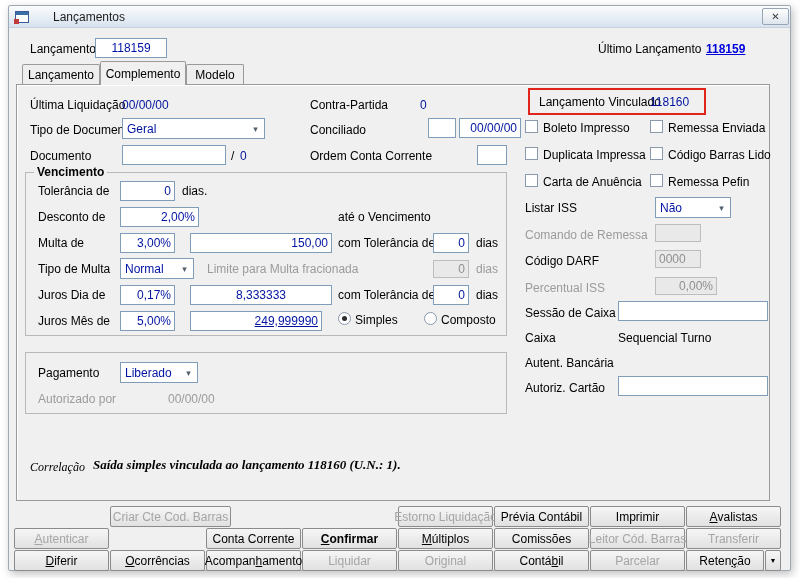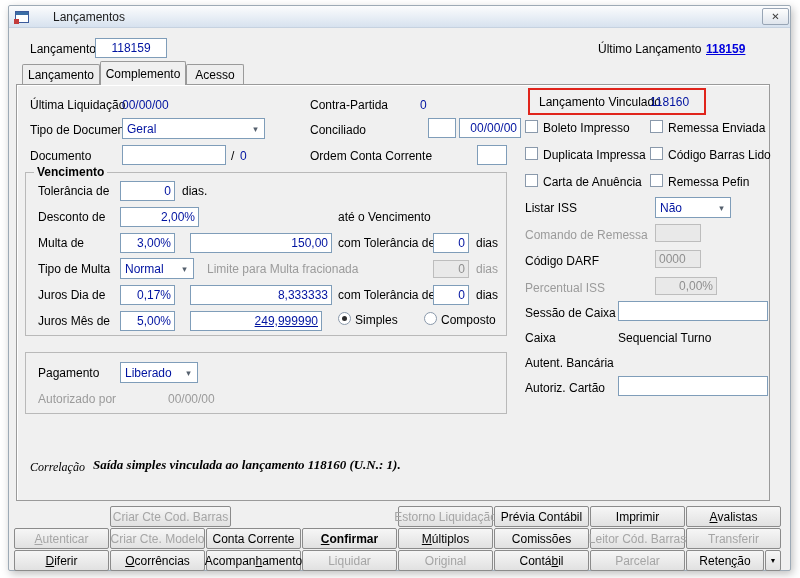--- a/index.html
+++ b/index.html
@@ -52,21 +52,21 @@
     <span>✕</span>
   </div>
 
   <div class="lbl" style="left:30px;top:42px">Lançamento</div>
   <input class="txt ctr" style="left: 95px; top: 38px; width: 72px;" value="118159">
   <div class="lbl" style="left:598px;top:42px">Último Lançamento</div>
   <div class="link" style="left:706px;top:42px">118159</div>
 
   <div class="tab" style="left:22px;width:78px">Lançamento</div>
   <div class="tab active" style="left:100px;width:86px">Complemento</div>
-  <div class="tab" style="left:186px;width:58px">Acesso</div>
+  <div class="tab" style="left:186px;width:58px">Modelo</div>
 
   <div class="panel"></div>
 
   <div class="lbl" style="left:30px;top:98px">Última Liquidação</div>
   <div class="lbl val" style="left:122px;top:98px">00/00/00</div>
   <div class="lbl" style="left:310px;top:98px">Contra-Partida</div>
   <div class="lbl val" style="left:420px;top:98px">0</div>
   <div class="redbox" style="left:528px;top:88px;width:178px;height:27px"></div>
   <div class="lbl" style="left:539px;top:95px">Lançamento Vinculado</div>
   <div class="lbl val" style="left:650px;top:95px">118160</div>
@@ -141,21 +141,21 @@
   <div class="combo" style="left:120px;top:258px;width:74px">
     <span class="cval">Normal</span>
     <span class="carr">▾</span>
   </div>
   <div class="lbl gray" style="left:207px;top:262px">Limite para Multa fracionada</div>
   <input class="txt ro num" style="left: 433px; top: 260px; width: 36px;" value="0">
   <div class="lbl gray" style="left:476px;top:262px">dias</div>
 
   <div class="lbl" style="left:38px;top:288px">Juros Dia de</div>
   <input class="txt num" style="left: 120px; top: 285px; width: 55px;" value="0,17%">
-  <input class="txt num" style="left: 190px; top: 285px; width: 142px;" value="8,333333">
+  <input class="txt num" style="left: 190px; top: 285px; width: 142px; text-align: center;" value="8,333333">
   <div class="lbl" style="left:338px;top:288px">com Tolerância de</div>
   <input class="txt num" style="left: 433px; top: 285px; width: 36px;" value="0">
   <div class="lbl" style="left:476px;top:288px">dias</div>
 
   <div class="lbl" style="left:38px;top:314px">Juros Mês de</div>
   <input class="txt num" style="left: 120px; top: 311px; width: 55px; text-align: right;" value="5,00%">
   <input class="txt num" style="left: 190px; top: 311px; width: 132px; text-decoration: underline;" value="249,999990">
   <div class="radio sel" style="left:338px;top:312px"></div>
   <div class="lbl" style="left:355px;top:313px">Simples</div>
   <div class="radio" style="left:424px;top:312px"></div>
@@ -173,21 +173,20 @@
   <div class="serif-it" style="left:30px;top:460px">Correlação</div>
   <div class="serif-it" style="left:93px;top:457px;font-weight:bold;font-size:13px">Saída simples vinculada ao lançamento 118160 (U.N.: 1).</div>
 
   <div class="btn disabled" style="left:110px;top:506px;width:121px">Criar Cte Cod. Barras</div>
   <div class="btn disabled" style="left:398px;top:506px;width:95px">Estorno Liquidação</div>
   <div class="btn" style="left:494px;top:506px;width:95px">Prévia Contábil</div>
   <div class="btn" style="left:590px;top:506px;width:95px">Imprimir</div>
   <div class="btn" style="left:686px;top:506px;width:95px"><u>A</u>valistas</div>
 
   <div class="btn disabled" style="left:14px;top:528px;width:95px"><u>A</u>utenticar</div>
-  <div class="btn disabled" style="left:110px;top:528px;width:95px">Criar Cte. Modelo</div>
   <div class="btn" style="left:206px;top:528px;width:95px">Conta Corrente</div>
   <div class="btn bold" style="left:302px;top:528px;width:95px"><u>C</u>onfirmar</div>
   <div class="btn" style="left:398px;top:528px;width:95px"><u>M</u>últiplos</div>
   <div class="btn" style="left:494px;top:528px;width:95px">Comissões</div>
   <div class="btn disabled" style="left:590px;top:528px;width:95px">Leitor Cód. Barras</div>
   <div class="btn disabled" style="left:686px;top:528px;width:95px">Transferir</div>
 
   <div class="btn" style="left:14px;top:550px;width:95px"><u>D</u>iferir</div>
   <div class="btn" style="left:110px;top:550px;width:95px"><u>O</u>corrências</div>
   <div class="btn" style="left:206px;top:550px;width:95px">Acompan<u>h</u>amento</div>

